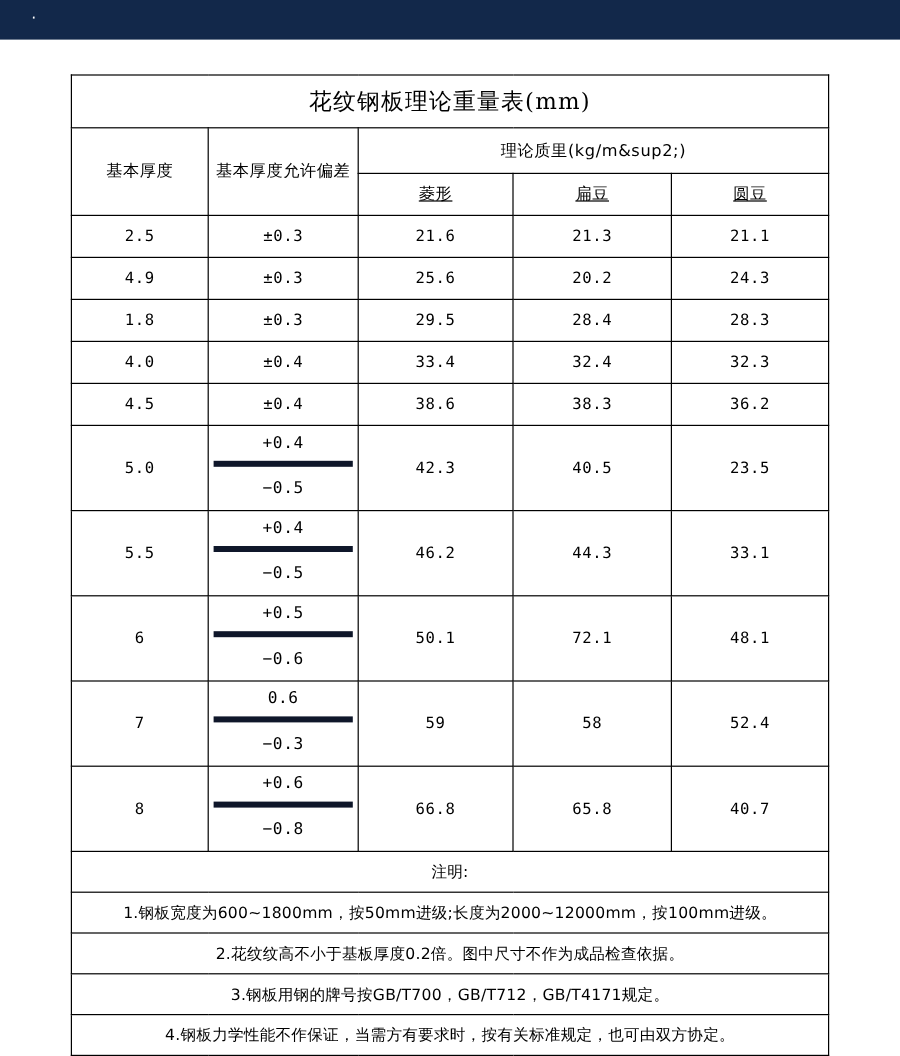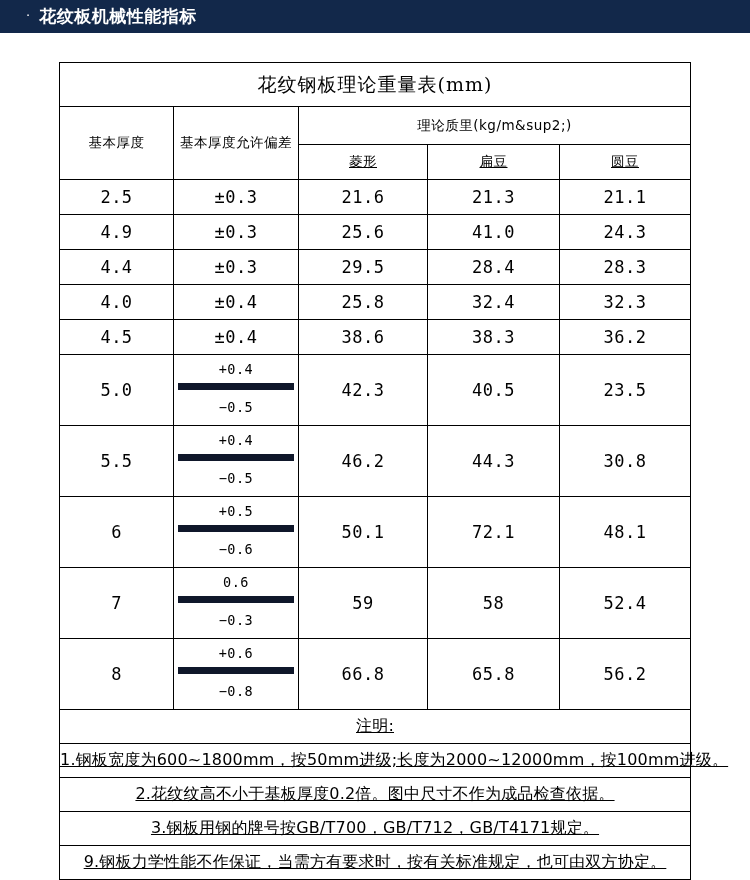--- a/index.html
+++ b/index.html
@@ -84,21 +84,21 @@
     font-weight: bold;
     font-family: "DejaVu Sans", "Liberation Sans", sans-serif;
     letter-spacing: 0.5px;
   }
   .hdr-tall { height: 71px; }
   .hdr-top  { height: 37px; }
   .hdr-sub  { height: 34px; text-decoration: underline; }
 
   .data-cell {
     height: 34px;
-    font-size: 17px;
+    font-size: 13px;
     font-family: "DejaVu Sans Mono", "Liberation Mono", monospace;
     letter-spacing: 0.5px;
   }
   .data-cell.tall { height: 70px; }
 
   
   td.tol-split {
     padding: 0;
     height: 70px;
   }
@@ -110,45 +110,43 @@
   .tol-split-inner > div {
     flex: 1 1 50%;
     display: flex;
     align-items: center;
     justify-content: center;
     font-size: 13.5px;
     font-family: "DejaVu Sans Mono", "Liberation Mono", monospace;
     letter-spacing: 0.5px;
   }
   .tol-split-inner > div.upper {
-    border-bottom: 7px solid #0f172a;
+    border-bottom: 5px solid #0f172a;
     margin: 0 4px;
   }
   .tol-split-inner > div.lower {
     margin: 4px 4px;
   }
 
   
   td.note-cell {
     height: 33px;
     text-align: left;
     padding-left: 7px;
-    font-size: 16px;
+    font-size: 13px;
     font-family: "DejaVu Sans", "Liberation Sans", sans-serif;
     letter-spacing: 0.2px;
     white-space: nowrap;
-    text-decoration: underline;
   }
 </style>
 </head>
 <body>
 
 <div class="page-header" style="background: rgb(18, 40, 74); color: rgb(255, 255, 255);">
   <span class="bullet">·</span>
-  <span class="title">花纹板机械性能指标</span>
 </div>
 
 <div class="table-area">
   <table class="spec">
     <colgroup>
       <col class="c-thk">
         <col class="c-tol">
         <col class="c-m1">
         <col class="c-m2">
         <col class="c-m3">
@@ -174,34 +172,34 @@
           <td class="data-cell">2.5</td>
           <td class="data-cell">±0.3</td>
           <td class="data-cell">21.6</td>
           <td class="data-cell">21.3</td>
           <td class="data-cell">21.1</td>
         </tr>
         <tr>
           <td class="data-cell">4.9</td>
           <td class="data-cell">±0.3</td>
           <td class="data-cell">25.6</td>
-          <td class="data-cell">41.0</td>
+          <td class="data-cell">20.2</td>
           <td class="data-cell">24.3</td>
         </tr>
         <tr>
-          <td class="data-cell">4.4</td>
+          <td class="data-cell">1.8</td>
           <td class="data-cell">±0.3</td>
           <td class="data-cell">29.5</td>
           <td class="data-cell">28.4</td>
           <td class="data-cell">28.3</td>
         </tr>
         <tr>
           <td class="data-cell">4.0</td>
           <td class="data-cell">±0.4</td>
-          <td class="data-cell">25.8</td>
+          <td class="data-cell">33.4</td>
           <td class="data-cell">32.4</td>
           <td class="data-cell">32.3</td>
         </tr>
         <tr>
           <td class="data-cell">4.5</td>
           <td class="data-cell">±0.4</td>
           <td class="data-cell">38.6</td>
           <td class="data-cell">38.3</td>
           <td class="data-cell">36.2</td>
         </tr>
@@ -220,21 +218,21 @@
         <tr>
           <td class="data-cell tall">5.5</td>
           <td class="tol-split">
             <div class="tol-split-inner">
               <div class="upper">+0.4</div>
               <div class="lower">−0.5</div>
             </div>
           </td>
           <td class="data-cell tall">46.2</td>
           <td class="data-cell tall">44.3</td>
-          <td class="data-cell tall">30.8</td>
+          <td class="data-cell tall">33.1</td>
         </tr>
         <tr>
           <td class="data-cell tall">6</td>
           <td class="tol-split">
             <div class="tol-split-inner">
               <div class="upper">+0.5</div>
               <div class="lower">−0.6</div>
             </div>
           </td>
           <td class="data-cell tall">50.1</td>
@@ -256,35 +254,35 @@
         <tr>
           <td class="data-cell tall">8</td>
           <td class="tol-split">
             <div class="tol-split-inner">
               <div class="upper">+0.6</div>
               <div class="lower">−0.8</div>
             </div>
           </td>
           <td class="data-cell tall">66.8</td>
           <td class="data-cell tall">65.8</td>
-          <td class="data-cell tall">56.2</td>
+          <td class="data-cell tall">40.7</td>
         </tr>
         <tr>
           <td class="note-cell" colspan="5">注明:</td>
         </tr>
         <tr>
           <td class="note-cell" colspan="5">1.钢板宽度为600~1800mm，按50mm进级;长度为2000~12000mm，按100mm进级。</td>
         </tr>
         <tr>
           <td class="note-cell" colspan="5">2.花纹纹高不小于基板厚度0.2倍。图中尺寸不作为成品检查依据。</td>
         </tr>
         <tr>
           <td class="note-cell" colspan="5">3.钢板用钢的牌号按GB/T700，GB/T712，GB/T4171规定。</td>
         </tr>
         <tr>
-          <td class="note-cell" colspan="5">9.钢板力学性能不作保证，当需方有要求时，按有关标准规定，也可由双方协定。</td>
+          <td class="note-cell" colspan="5">4.钢板力学性能不作保证，当需方有要求时，按有关标准规定，也可由双方协定。</td>
         </tr>
         <tr>
           <td class="note-cell" colspan="5">5.钢板以热轧状态交货。</td>
         </tr>
       </tbody>
   </table>
 </div>
 
 </body></html>

